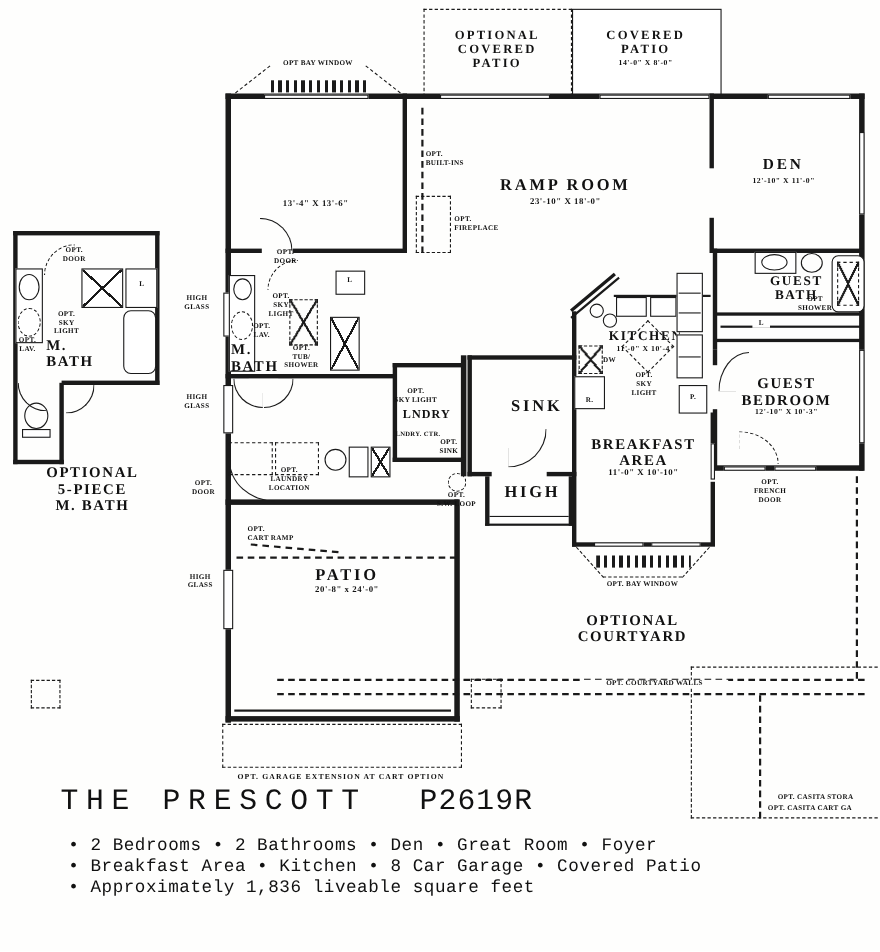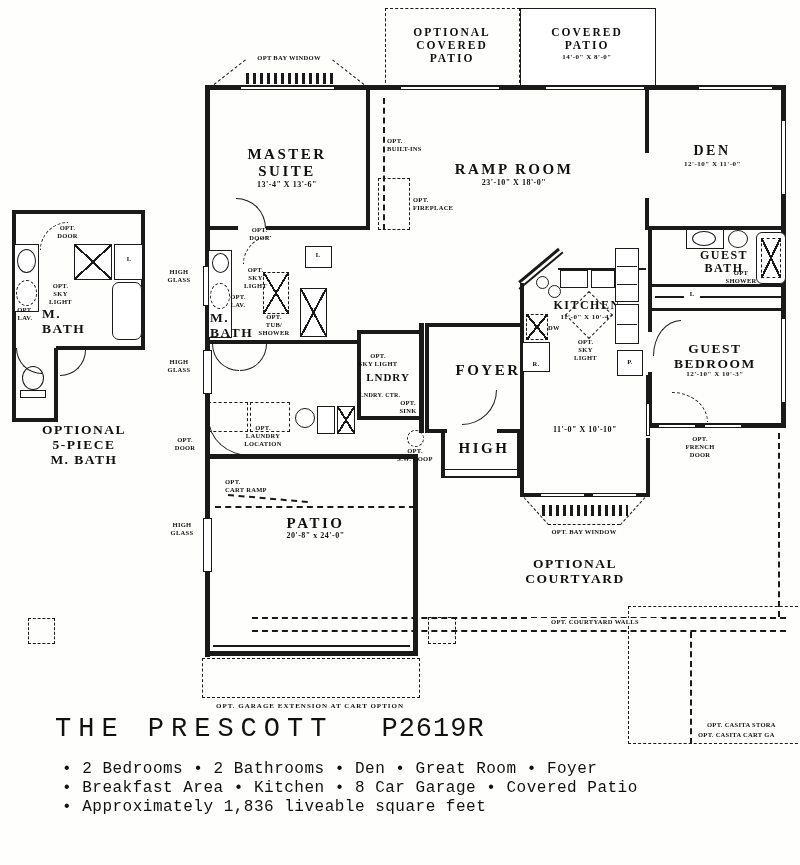--- a/index.html
+++ b/index.html
@@ -170,39 +170,39 @@
 SKY
 LIGHT</div>
   <div class="lbl sm" style="left:6px;top:306px;width:38px">OPT.
 LAV.</div>
   <div class="lbl med2" style="left:14px;top:306px;width:76px;text-align:left;padding-left:28px">M.
 BATH</div>
   <div class="lbl med2" style="left:28px;top:422px;width:112px">OPTIONAL
 5-PIECE
 M. BATH</div>
 
-  <div class="lbl big" style="left:232px;top:146px;width:110px">MASTER
-SUITE</div>
   <div class="lbl dim" style="left:232px;top:181px;width:110px">13'-4" X 13'-6"</div>
   <div class="lbl big" style="left:450px;top:161px;width:128px">RAMP ROOM</div>
   <div class="lbl dim" style="left:450px;top:179px;width:128px">23'-10" X 18'-0"</div>
   <div class="lbl big" style="left:672px;top:143px;width:80px;font-size:14px">DEN</div>
   <div class="lbl dim" style="left:660px;top:161px;width:105px;font-size:7px">12'-10" X 11'-0"</div>
   <div class="lbl med" style="left:696px;top:249px;width:56px">GUEST
 BATH</div>
   <div class="lbl sm" style="left:716px;top:269px;width:50px">OPT
 SHOWER</div>
   <div class="lbl med" style="left:543px;top:299px;width:88px">KITCHEN</div>
   <div class="lbl dim" style="left:543px;top:314px;width:88px;font-size:7px">11'-0" X 10'-4"</div>
   <div class="lbl med2" style="left:660px;top:341px;width:110px">GUEST
 BEDROOM</div>
   <div class="lbl dim" style="left:660px;top:371px;width:110px;font-size:7px">12'-10" X 10'-3"</div>
+  <div class="lbl med2" style="left:528px;top:396px;width:114px">BREAKFAST
+AREA</div>
   <div class="lbl dim" style="left:528px;top:426px;width:114px">11'-0" X 10'-10"</div>
   <div class="lbl" style="left:360px;top:371px;width:56px;font-size:11px;letter-spacing:1px">LNDRY</div>
-  <div class="lbl big" style="left:450px;top:362px;width:76px">FOYER</div>
+  <div class="lbl big" style="left:450px;top:362px;width:76px">SINK</div>
   <div class="lbl big" style="left:448px;top:440px;width:72px">HIGH</div>
   <div class="lbl big" style="left:258px;top:515px;width:115px">PATIO</div>
   <div class="lbl dim" style="left:258px;top:532px;width:115px">20'-8" x 24'-0"</div>
   <div class="lbl med2" style="left:516px;top:556px;width:118px">OPTIONAL
 COURTYARD</div>
 
   <div class="diag" style="left:519px;top:281px;width:52px;transform:rotate(-40deg)"></div>
   <div class="diag" style="left:519px;top:288px;width:57px;transform:rotate(-40deg);height:1.5px"></div>
   <div class="oval" style="left:536px;top:276px;width:13px;height:13px"></div>
   <div class="oval" style="left:548px;top:285px;width:13px;height:13px"></div>

